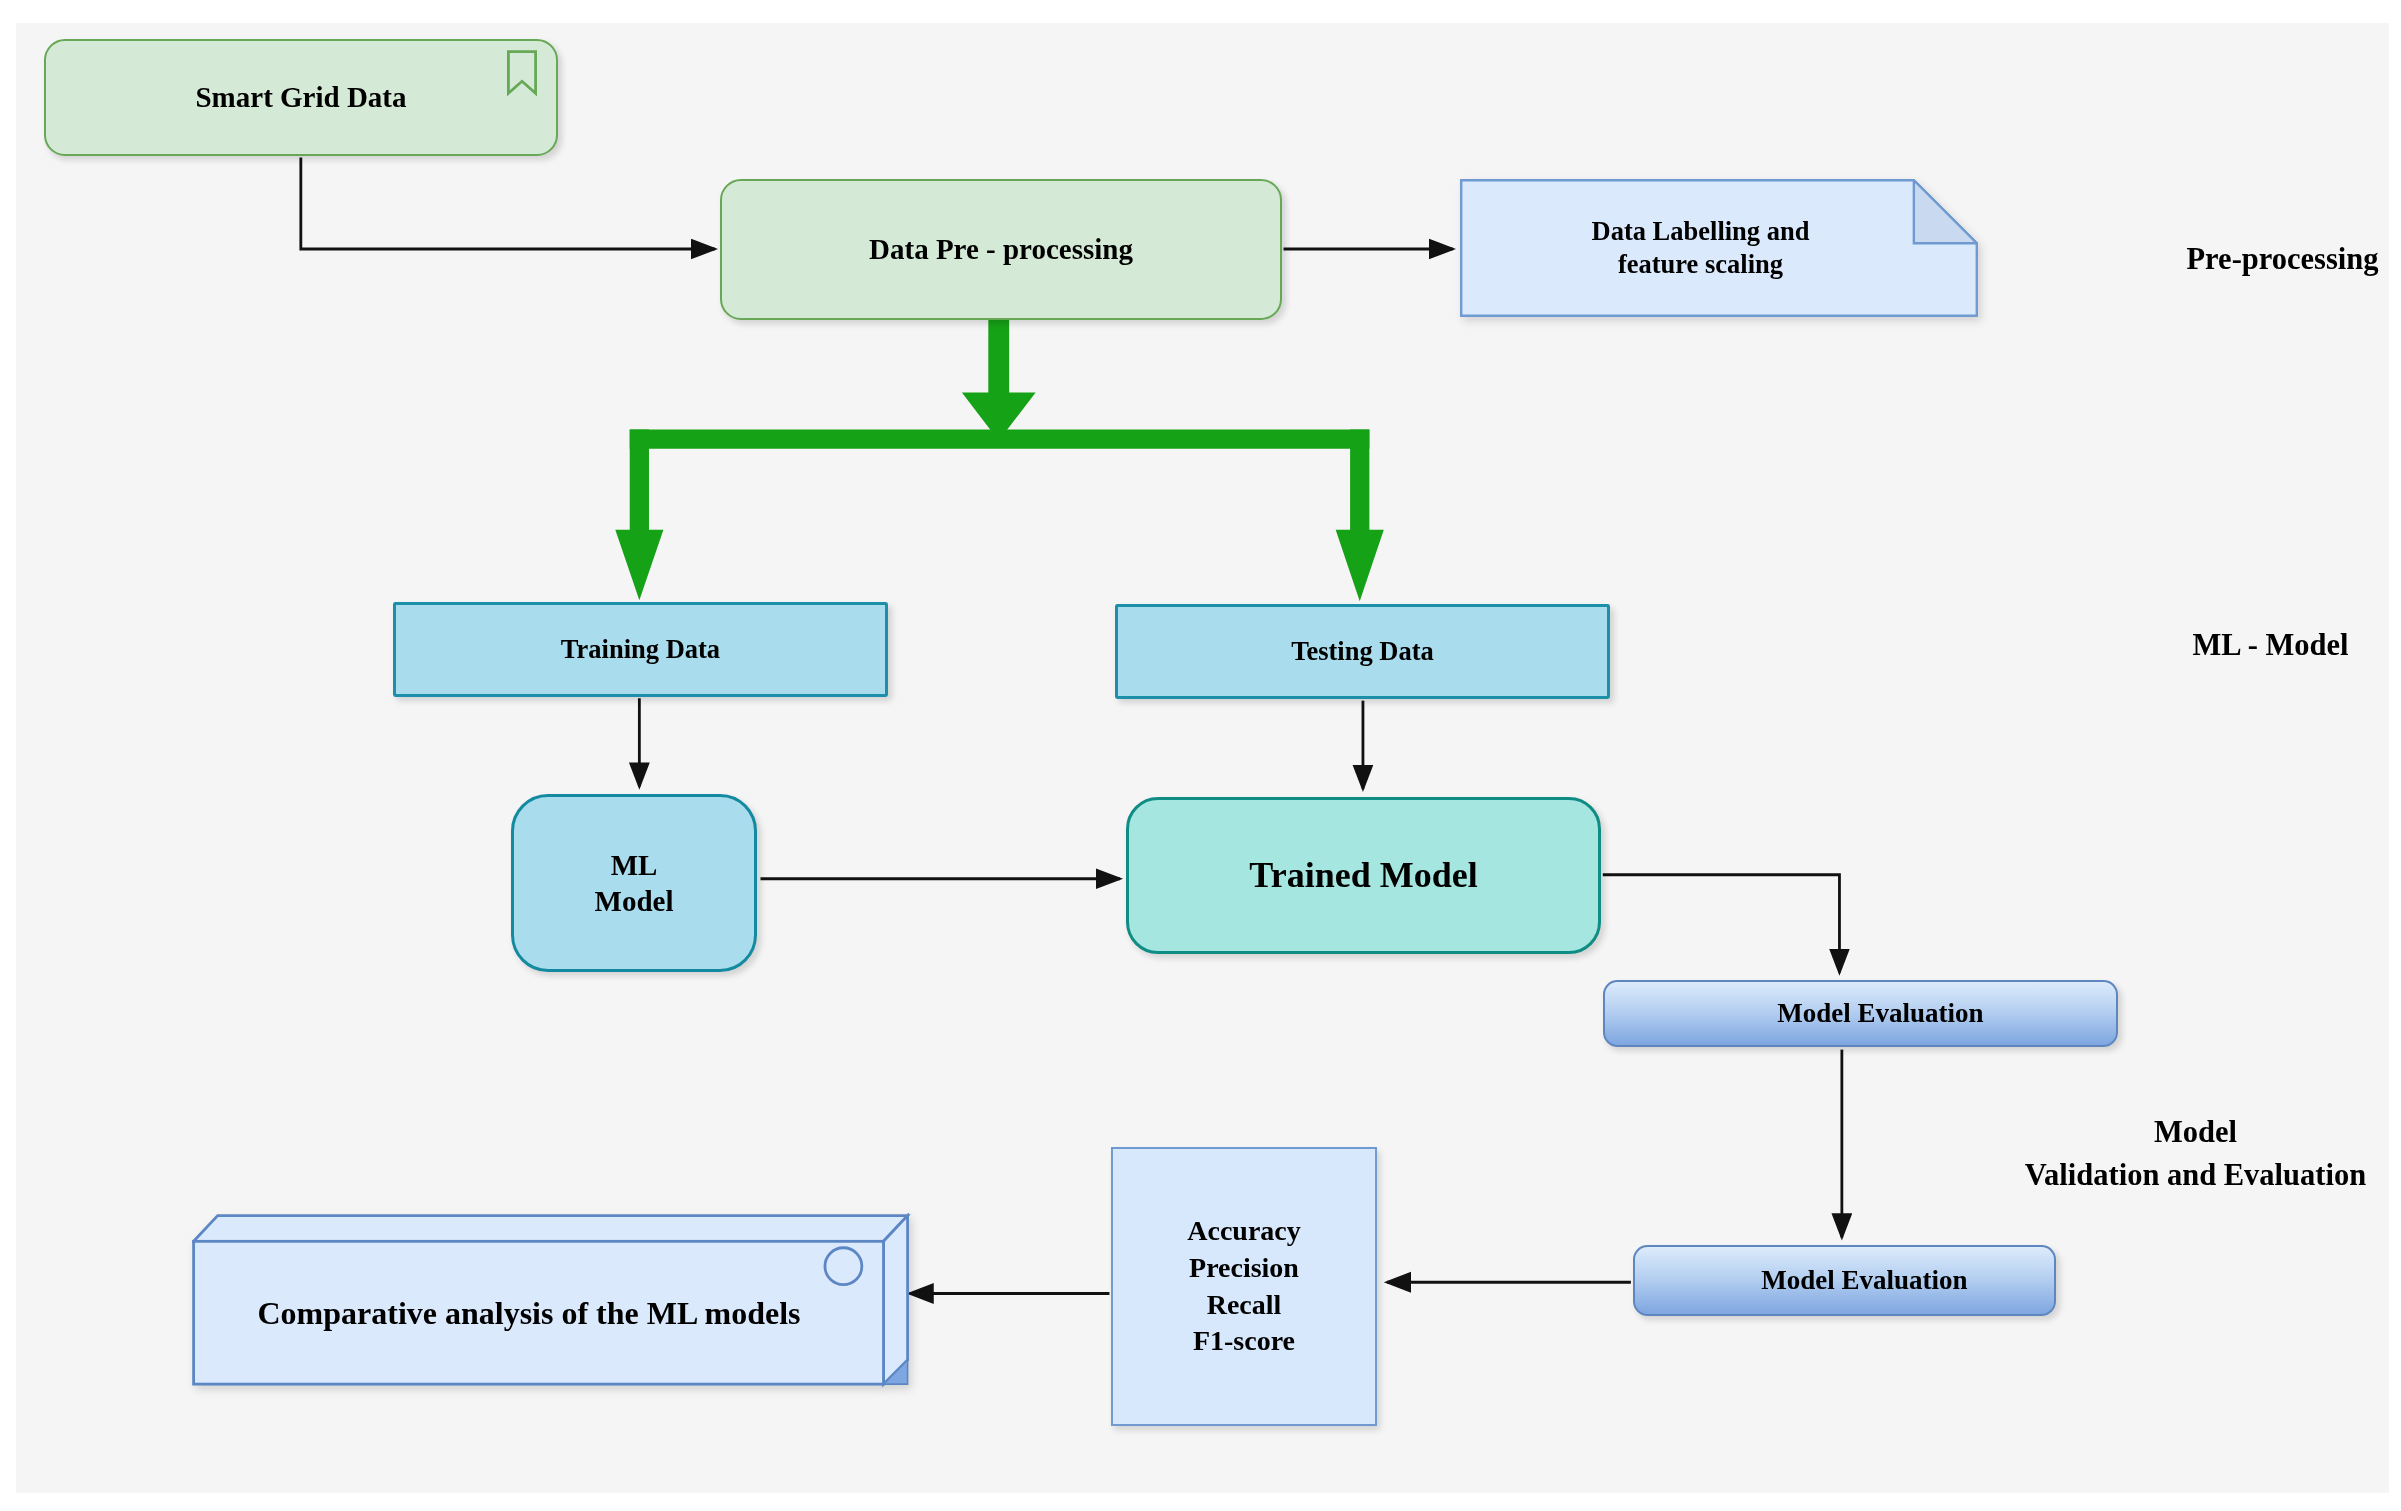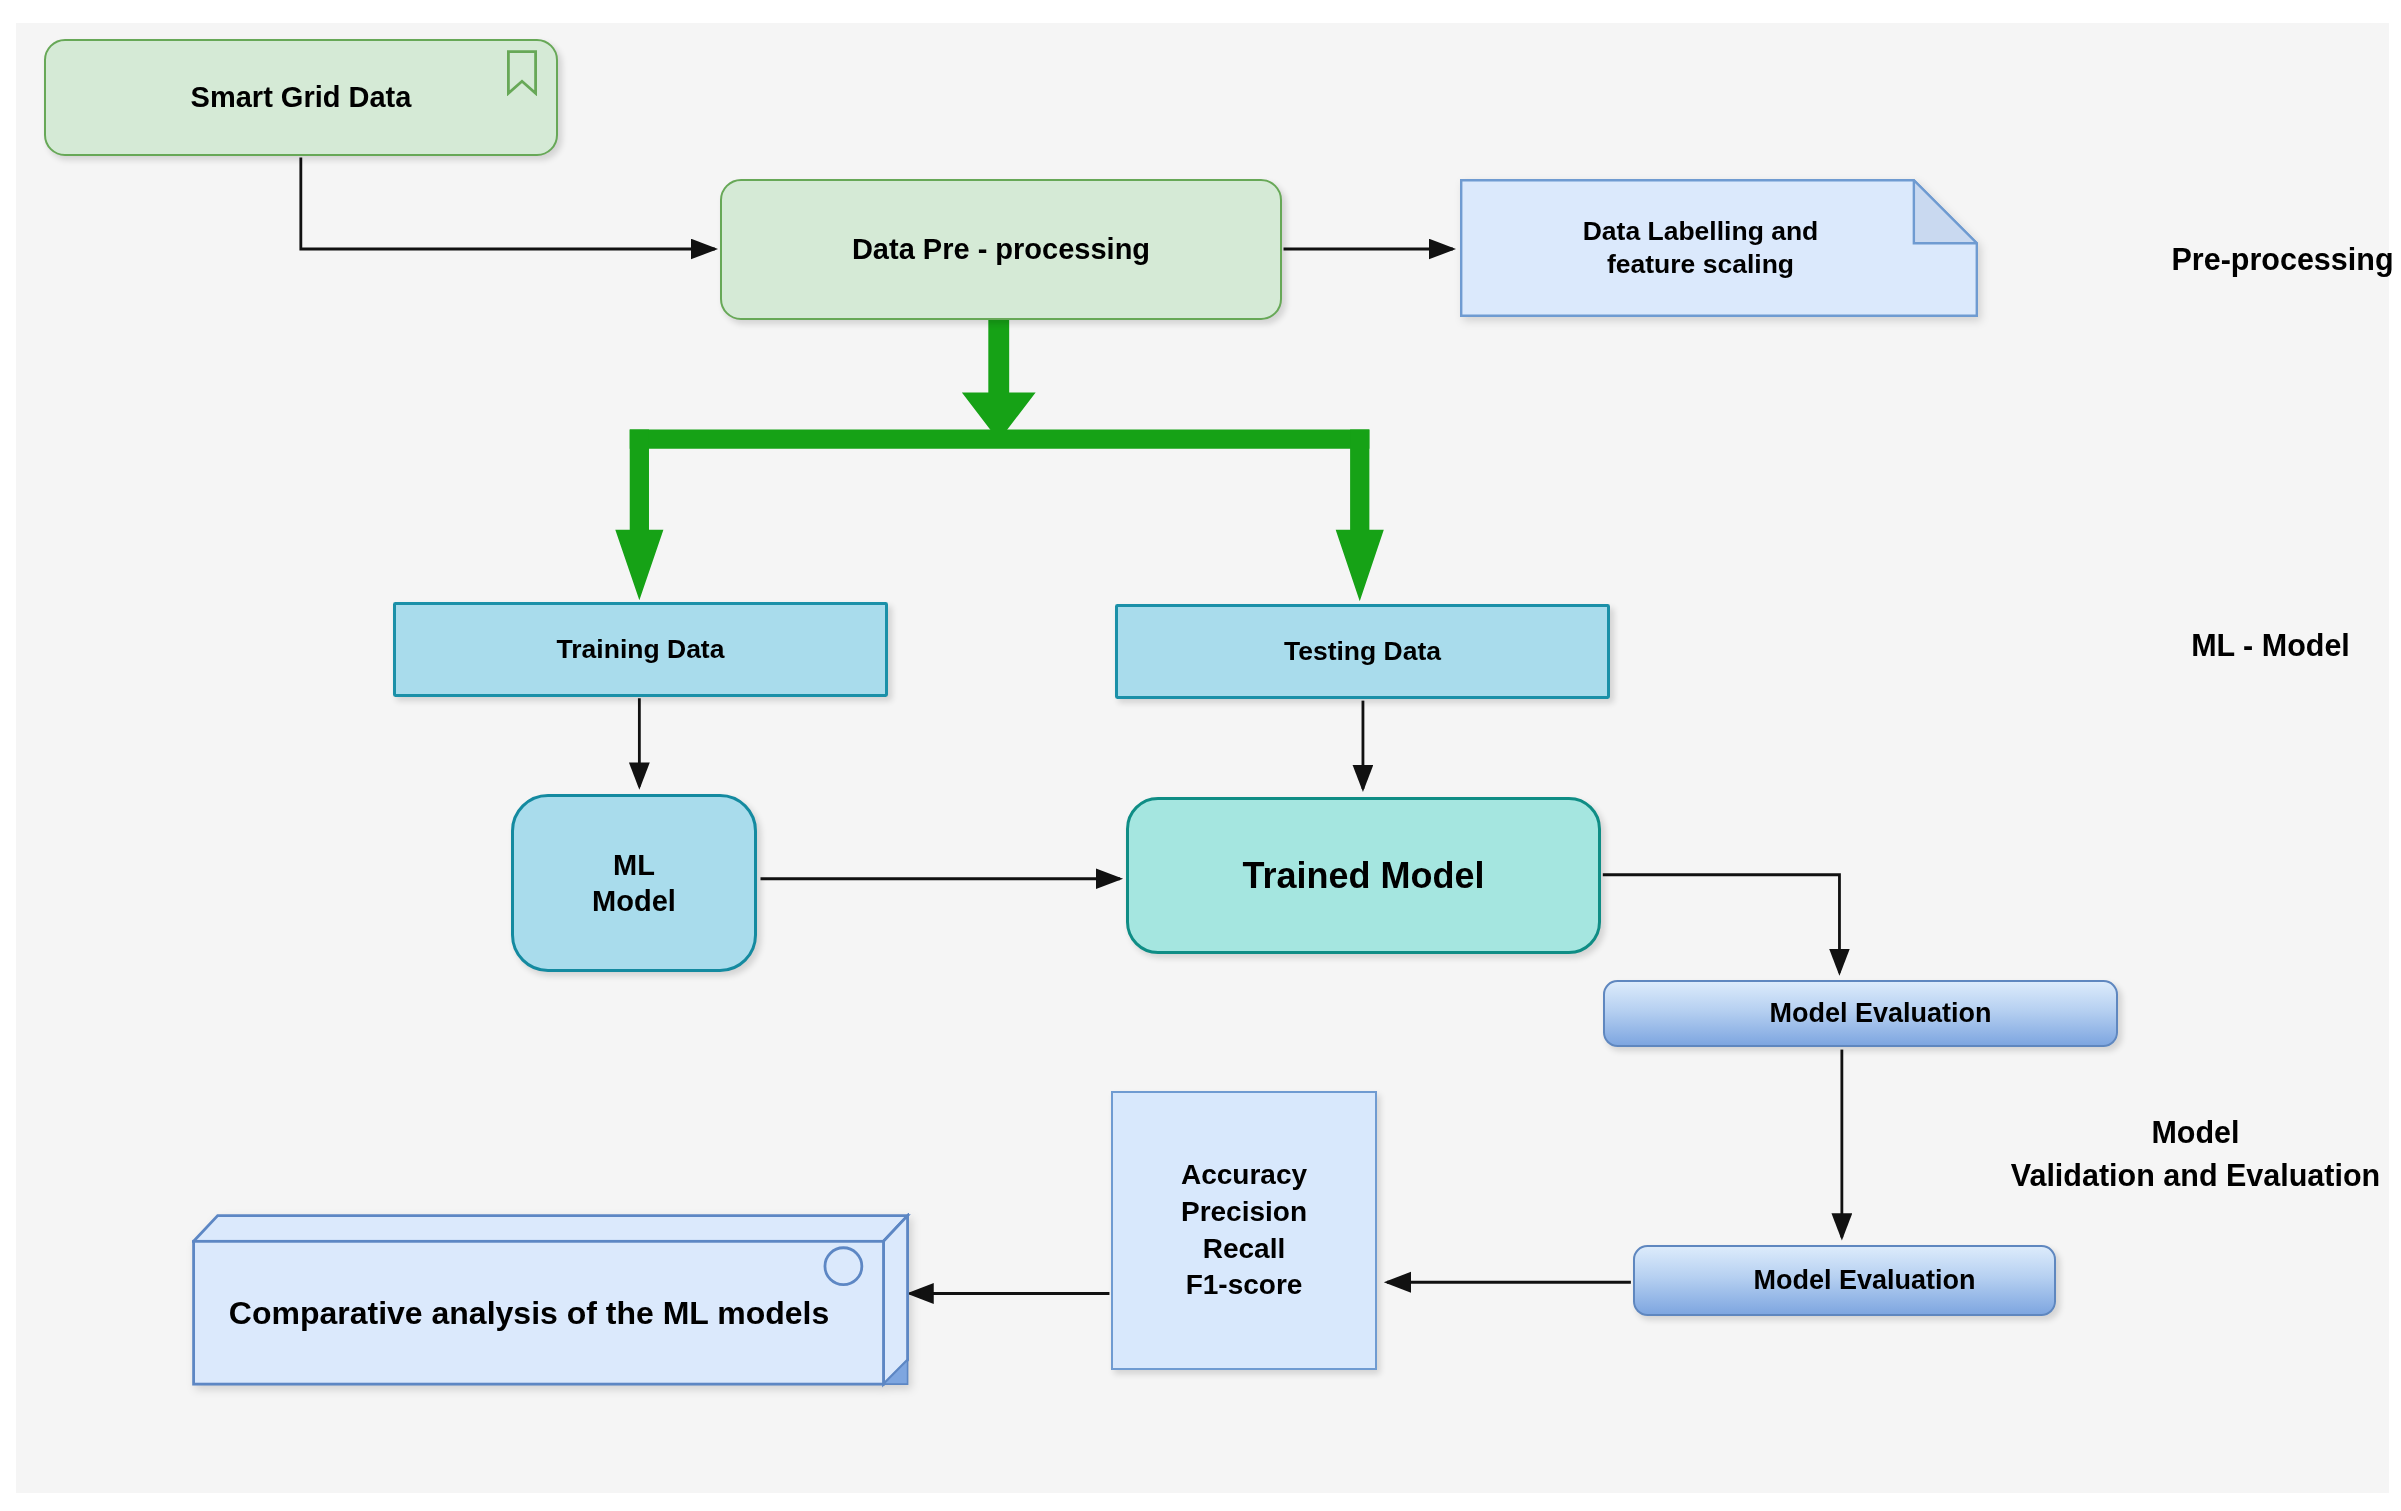--- a/index.html
+++ b/index.html
@@ -1,17 +1,17 @@
 <!DOCTYPE html>
 <html style="font-size:13px"><head>
 <meta charset="utf-8">
 <style>
   html,body{margin:0;padding:0;background:#ffffff;}
   #page{position:relative;width:2401px;height:1512px;overflow:hidden;
-        font-family:Liberation Sans, sans-serif;border-radius:29px;}
+        font-family:Liberation Serif, serif;border-radius:29px;}
   #canvas{position:absolute;left:16px;top:22.5px;width:2373px;height:1470px;
           background:#f5f5f5;}
   svg.overlay{position:absolute;left:0;top:0;pointer-events:none;}
   .node{position:absolute;display:flex;flex-direction:column;align-items:center;
         justify-content:center;font-weight:bold;color:#000;text-align:center;
         box-sizing:border-box;line-height:1.25;}
   .shadow{box-shadow:3.2px 4px 6.4px rgba(0,0,0,0.14);}
   .green-node{background:#d5ead6;border:2.4px solid #67a857;border-radius:21px;font-size:29px;}
   .cyan-node{background:#a9dcec;border:3.2px solid #1b90a8;border-radius:2.4px;font-size:26.5px;}
   .cyan-round{background:#a9dcec;border:3.2px solid #148aa0;border-radius:37px;font-size:29px;}
@@ -106,21 +106,21 @@
 
   <div class="side-label" style="left:1955px;top:1111px;width:481px;">
     <div>Model</div>
     <div>Validation and Evaluation</div>
   </div>
 
   <div class="node grad-blue shadow" style="left:1633px;top:1245px;width:423px;height:71px;">
     <span class="node-text">Model Evaluation</span>
   </div>
 
-  <div class="node flat-blue shadow" style="left:1111px;top:1091px;width:266px;height:279px;line-height:1.32;">
+  <div class="node flat-blue shadow" style="left:1111px;top:1147px;width:266px;height:279px;line-height:1.32;">
     <span class="node-text">Accuracy</span>
     <span class="node-text">Precision</span>
     <span class="node-text">Recall</span>
     <span class="node-text">F1-score</span>
   </div>
 
   <div style="position:absolute;left:183px;top:1213px;width:722px;height:181px;padding-left:9px;">
     <svg width="722" height="181" style="filter:drop-shadow(3.2px 4px 4px rgba(0,0,0,0.14));" viewBox="0 0 900 225">
       <polygon points="2,35 32,3 892,3 862,35" fill="#dbe9fc" stroke="#5d87c4" stroke-width="3.5"></polygon>
       <polygon points="862,35 892,3 892,183 862,213" fill="#dbe9fc" stroke="#5d87c4" stroke-width="3.5"></polygon>

